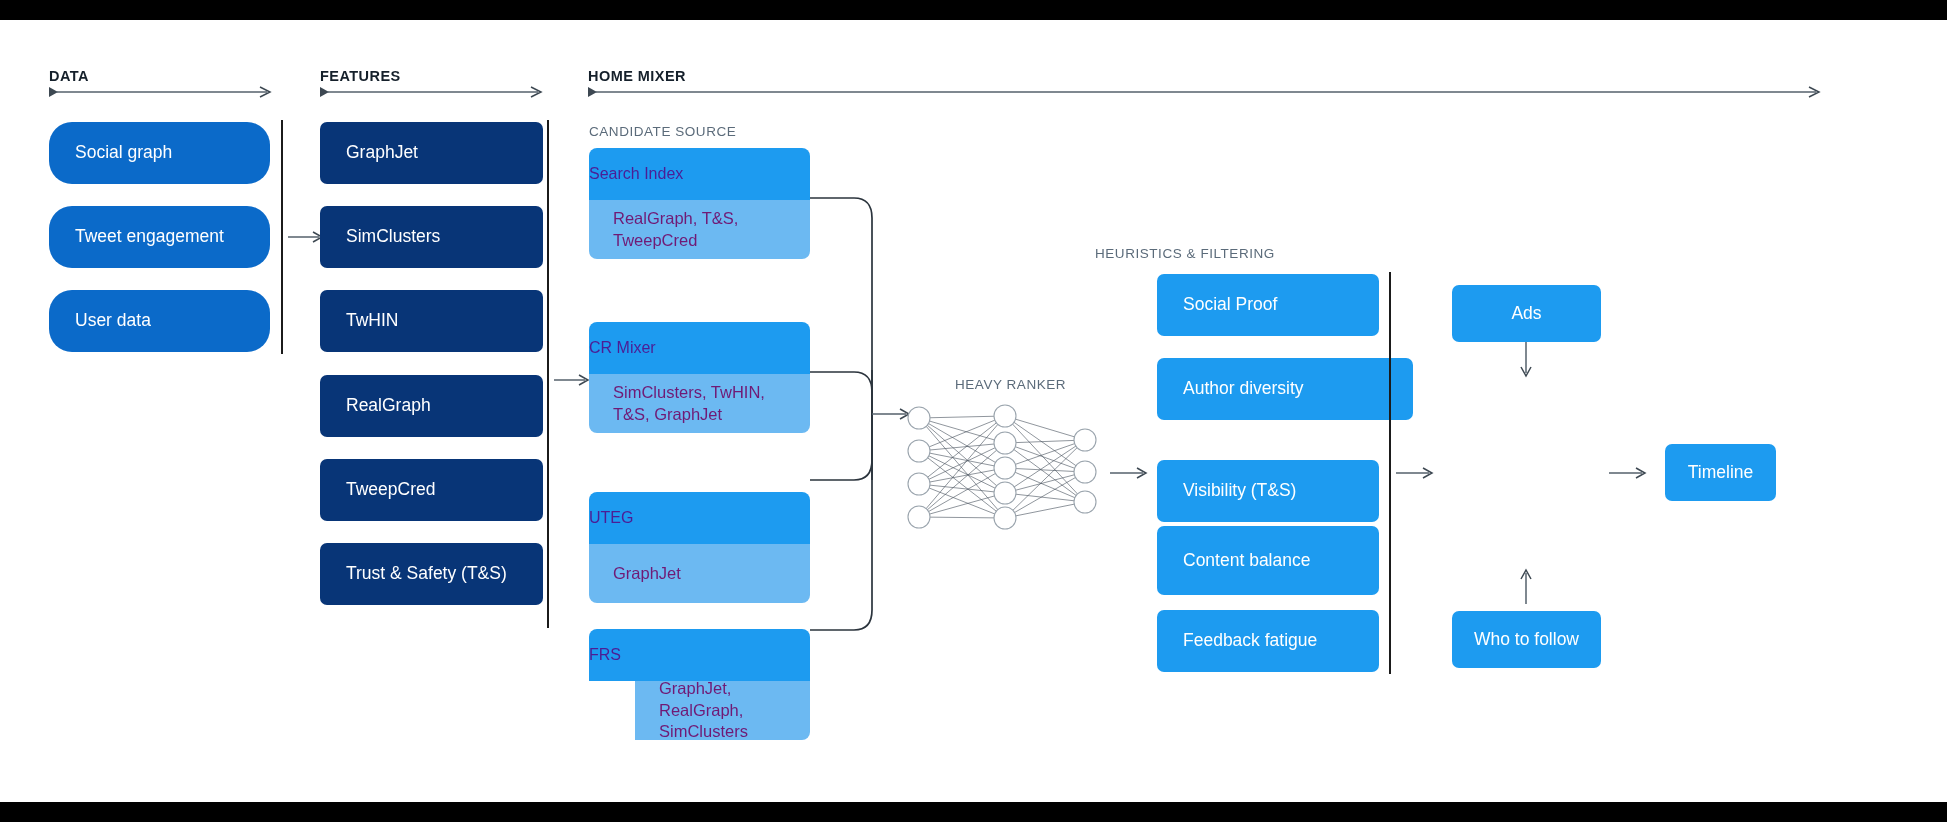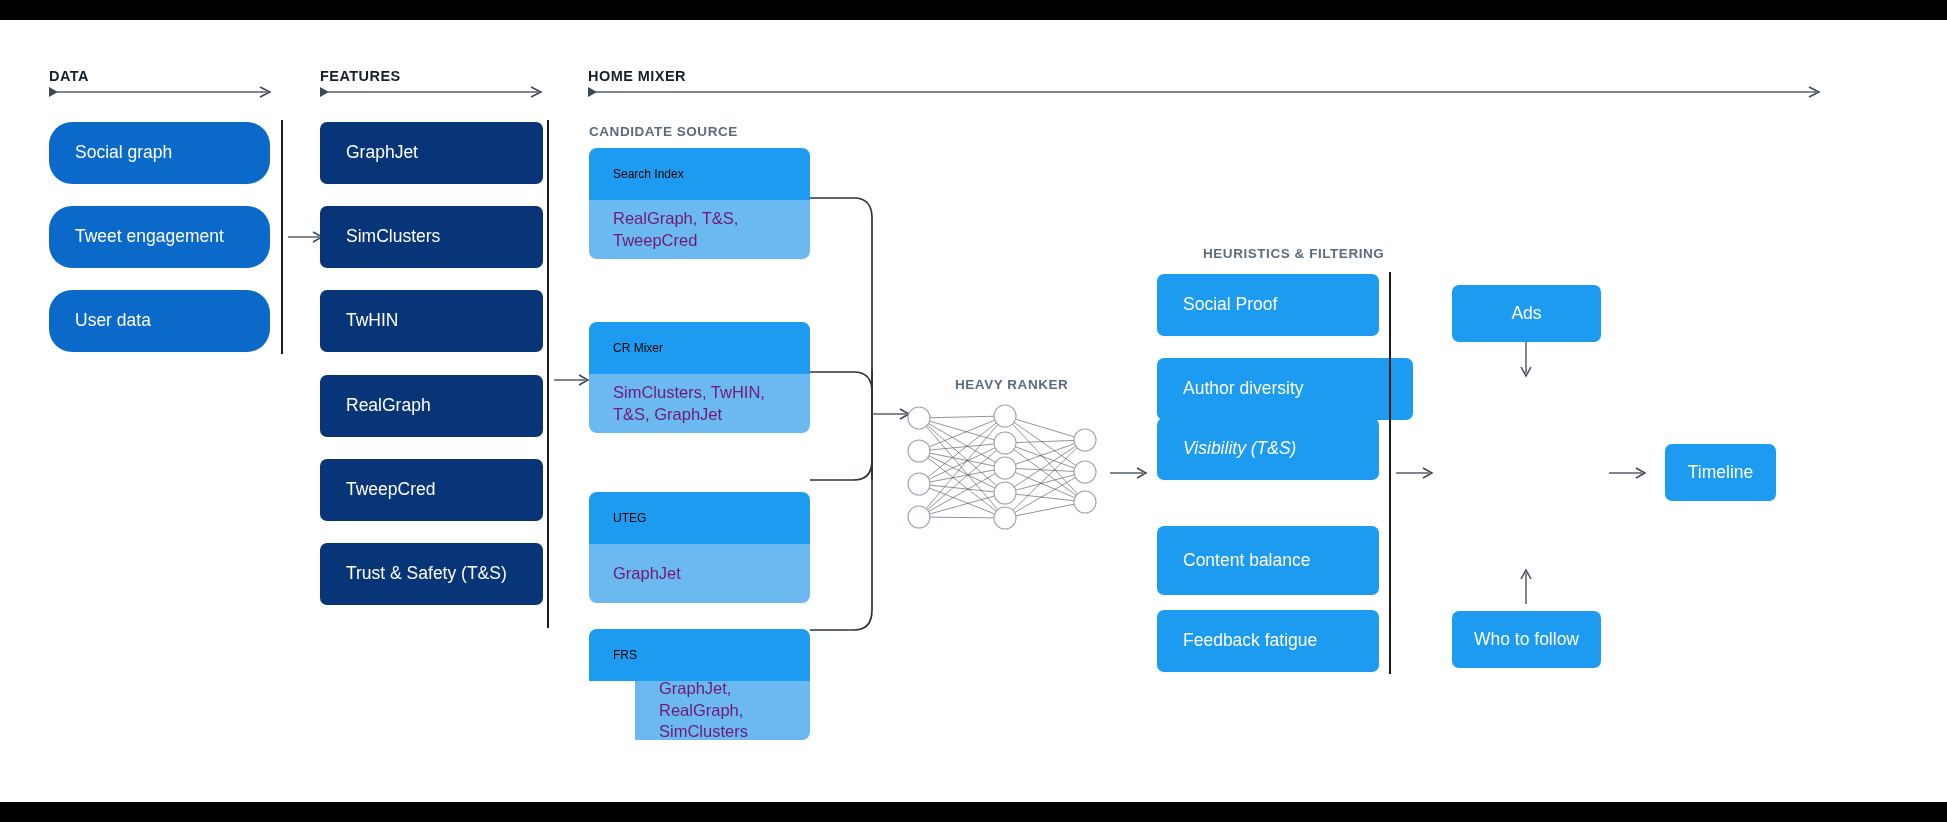--- a/index.html
+++ b/index.html
@@ -18,21 +18,21 @@
     overflow:hidden;
   }
   .abs{position:absolute;}
 
   
   .sec-title{
     font-size:14.5px;font-weight:bold;color:#15202b;
     letter-spacing:.45px;white-space:nowrap;
   }
   .sub-title{
-    font-size:13.5px;font-weight:bold;color:#5b6b7a;
+    font-size:13.5px;font-weight:normal;color:#5b6b7a;
     letter-spacing:.55px;white-space:nowrap;text-align:center;
   }
 
   
   .box{
     border-radius:7px;
     display:flex;align-items:center;
     box-sizing:border-box;
     padding-left:26px;
     color:#fff;
@@ -45,24 +45,23 @@
   .box-heur{background:#1d9bf0;}
   .box-out{background:#1d9bf0;}
 
   
   .cs-card{
     border-radius:8px;overflow:hidden;
     display:flex;flex-direction:column;
     box-sizing:border-box;
   }
   .cs-head{
-    background:#1d9bf0;color:#000000;
-    font-size:12px;
+    background:#1d9bf0;color:#4c1d95;
+    font-size:16px;
     display:flex;align-items:center;
-    padding-left:24px;
     box-sizing:border-box;
   }
   .cs-body{
     background:#6cb9f2;color:#701a75;
     font-size:16.5px;line-height:1.32;
     display:flex;align-items:center;
     padding-left:24px;padding-right:10px;
     box-sizing:border-box;
     white-space:pre-line;
   }
@@ -247,29 +246,29 @@
           <circle cx="190" cy="70" r="11"></circle>
         <circle cx="190" cy="100" r="11"></circle>
       </g>
     </svg>
 
     <svg class="abs" style="left:1110px;top:445px;" width="42" height="16">
       <line x1="0" y1="8" x2="33" y2="8" stroke="#55606b" stroke-width="1.5"></line>
       <polyline points="27,3 36,8 27,13" fill="none" stroke="#3d4852" stroke-width="1.5"></polyline>
     </svg>
 
-    <div class="abs sub-title" style="left:1203px;top:226px;">HEURISTICS &amp; FILTERING</div>
+    <div class="abs sub-title" style="left:1095px;top:226px;">HEURISTICS &amp; FILTERING</div>
 
     <div class="abs box box-heur" style="left:1157px;top:254px;width:222px;height:62px;">
       <span>Social Proof</span>
     </div>
     <div class="abs box box-heur" style="left:1157px;top:338px;width:256px;height:62px;">
       <span>Author diversity</span>
     </div>
-    <div class="abs box box-heur" style="left:1157px;top:398px;width:222px;height:62px;font-style:italic;">
+    <div class="abs box box-heur" style="left:1157px;top:440px;width:222px;height:62px;">
       <span>Visibility (T&amp;S)</span>
     </div>
     <div class="abs box box-heur" style="left:1157px;top:506px;width:222px;height:69px;">
       <span>Content balance</span>
     </div>
     <div class="abs box box-heur" style="left:1157px;top:590px;width:222px;height:62px;">
       <span>Feedback fatigue</span>
     </div>
 
     <div class="abs vrule" style="left:1389px;top:252px;height:402px;"></div>

